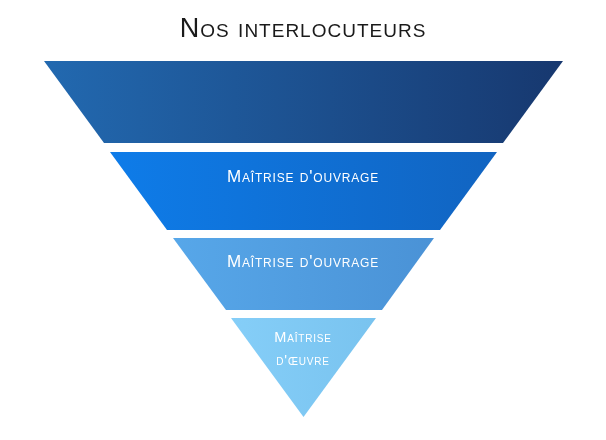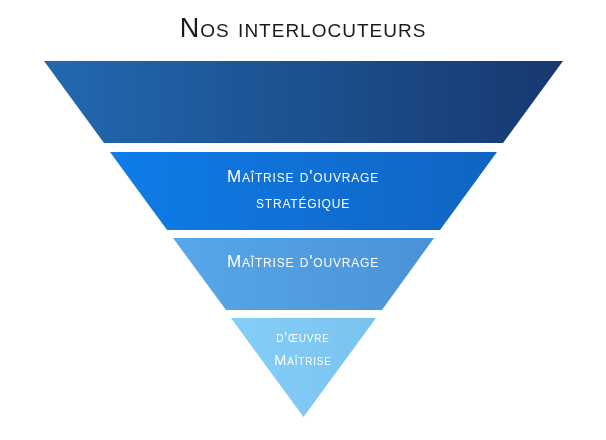--- a/index.html
+++ b/index.html
@@ -76,25 +76,24 @@
 
     <polygon points="44,61 563,61 503,143 104,143" fill="url(#grad1)"></polygon>
     <polygon points="110,152 497,152 440,230 167,230" fill="url(#grad2)"></polygon>
     <polygon points="173,238 434,238 382,310 226,310" fill="url(#grad3)"></polygon>
     <polygon points="231,318 376,318 303.5,417" fill="url(#grad4)"></polygon>
   </svg>
 
 
   <div class="label label-2" style="color: rgb(255, 255, 255);">
     <span class="label-line">Maîtrise d'ouvrage</span>
-    <span class="label-line">stratégique</span>
   </div>
 
   <div class="label label-3" style="color: rgb(255, 255, 255);">
     <span class="label-line">Maîtrise d'ouvrage</span>
   </div>
 
   <div class="label label-4" style="color: rgb(255, 255, 255);">
+    <span class="label-line">Maîtrise</span>
     <span class="label-line">d'œuvre</span>
-    <span class="label-line">Maîtrise</span>
   </div>
 
 </div>
 
 </body></html>

